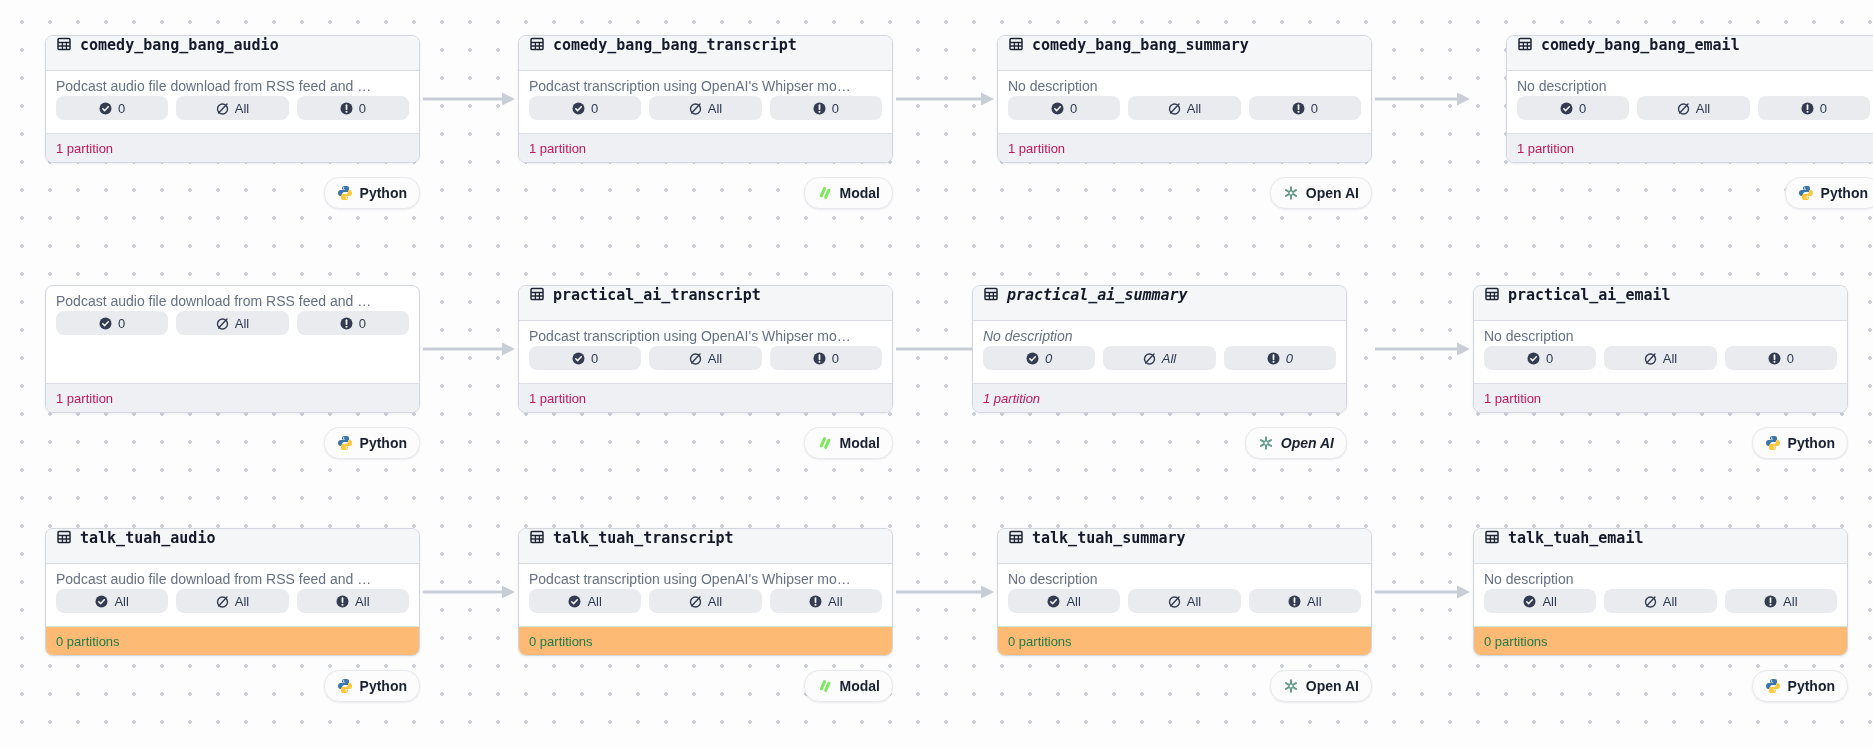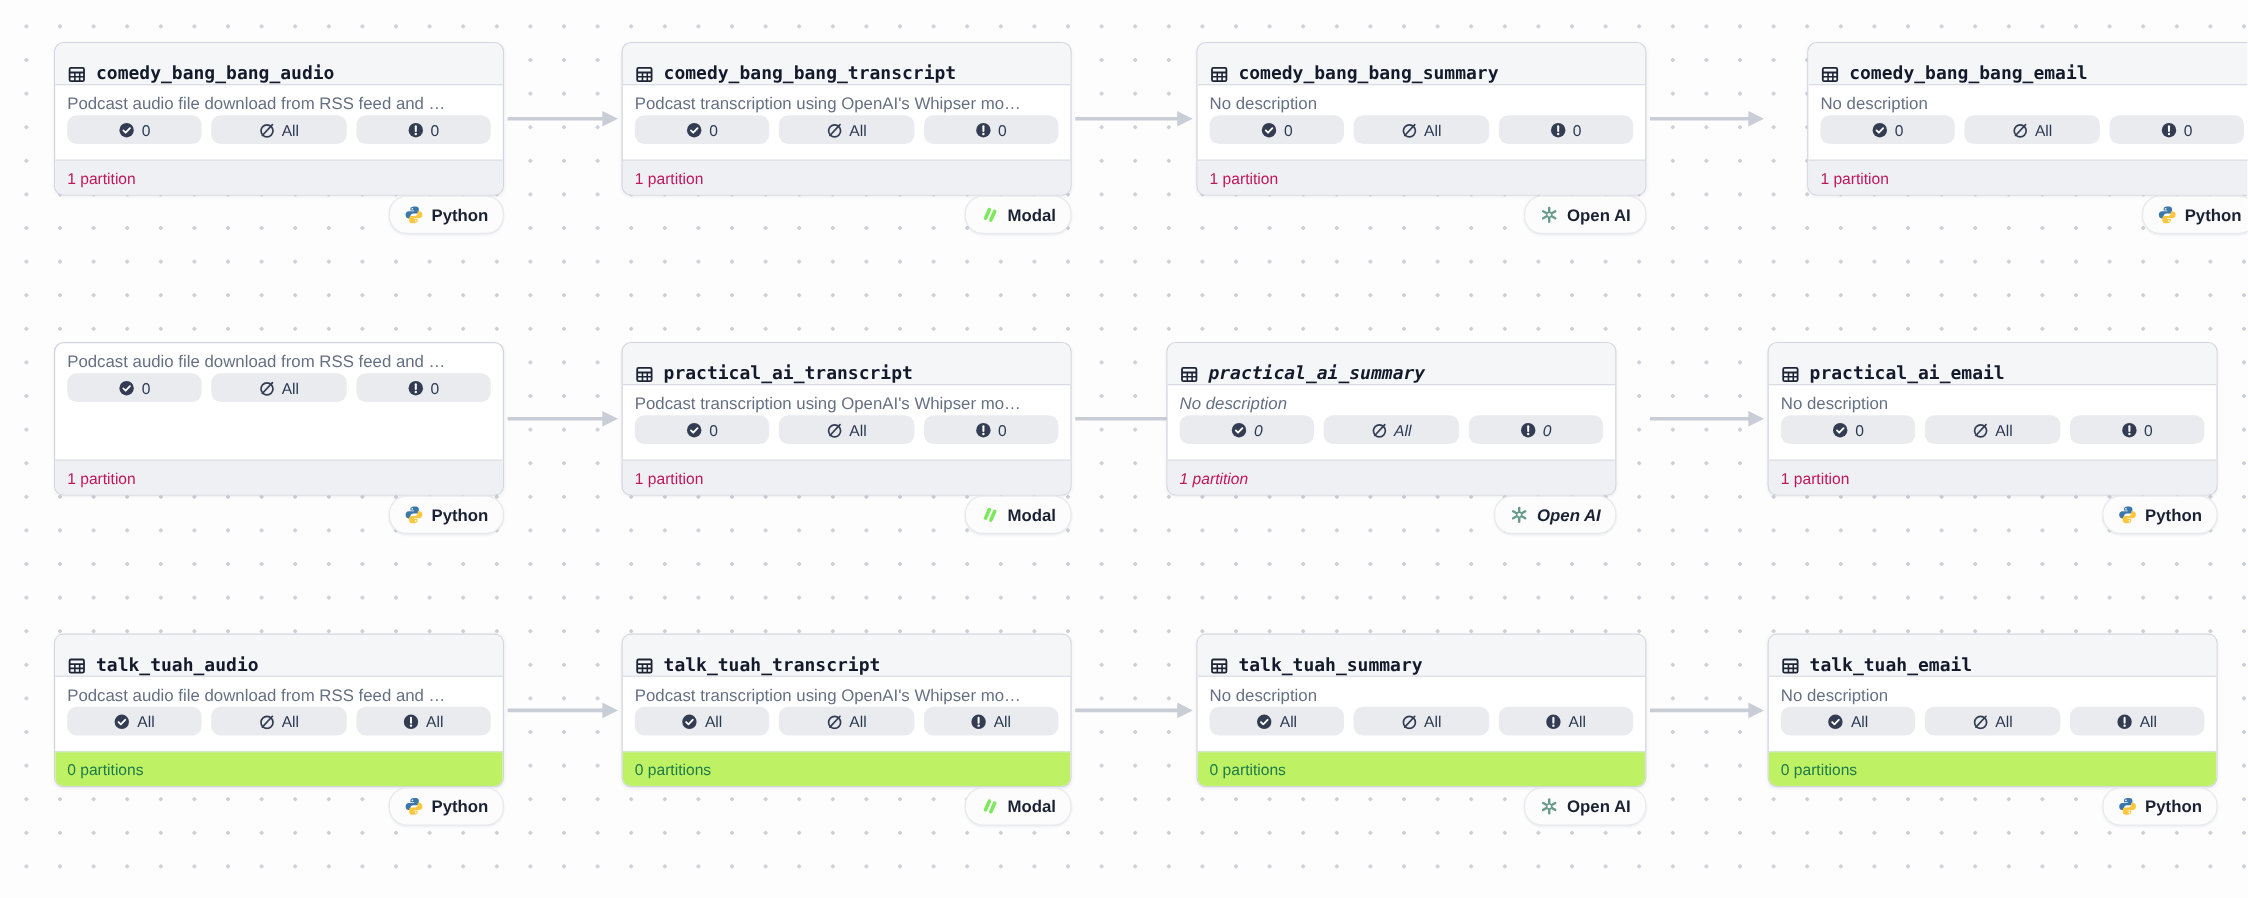--- a/index.html
+++ b/index.html
@@ -10,42 +10,42 @@
     background-size:28px 28px;background-position:8px 8px;
   }
   #edges{position:absolute;left:0;top:0;pointer-events:none;}
   .asset{position:absolute;width:375px;}
   .card{
     height:128px;display:flex;flex-direction:column;background:#ffffff;
     border:1px solid #d2d6de;border-radius:8px;overflow:hidden;
     box-shadow:0 1px 3px rgba(16,22,36,.06);box-sizing:border-box;cursor:pointer;
   }
   .card-header{
-    height:34px;flex:0 0 34px;display:flex;align-items:flex-end;gap:8px;
+    height:34px;flex:0 0 34px;display:flex;align-items:flex-start;gap:8px;
     padding:0 10px;background:#f5f6f8;border-bottom:1px solid #d9dce2;
   }
   .card-title{
     font-family:"DejaVu Sans Mono","Liberation Mono",monospace;
     font-weight:700;font-size:15px;color:#141a2b;white-space:nowrap;
   }
   .card-body{flex:1;display:flex;flex-direction:column;gap:2px;padding:7px 10px 8px;}
   .desc{font-size:14px;color:#667083;white-space:nowrap;overflow:hidden;text-overflow:clip;}
   .pills{display:flex;gap:8px;}
   .pill{
     flex:1;height:24px;background:#e9ebef;border-radius:8px;
     display:flex;align-items:center;justify-content:center;gap:6px;
     font-size:13px;color:#2c3952;cursor:pointer;
   }
   .pill svg{display:block;}
   .card-footer{
     height:28px;flex:0 0 28px;display:flex;align-items:center;padding:0 10px;
     background:#eef0f3;border-top:1px solid #dcdfe5;font-size:13px;color:#be185d;
   }
-  .card-footer.green{background:#bef264;border-top-color:#d4e7da;color:#1e7b4a;}
-  .kind-row{display:flex;justify-content:flex-end;}
+  .card-footer.green{background:#fdba74;border-top-color:#d4e7da;color:#1e7b4a;}
+  .kind-row{margin-top:14px;display:flex;justify-content:flex-end;}
   .kind-badge{
     height:30px;display:inline-flex;align-items:center;gap:7px;padding:0 12px;
     background:#fcfcfd;border:1px solid #e7e9ed;border-radius:15px;
     font-size:14px;font-weight:700;color:#1a2133;
     box-shadow:0 1px 2px rgba(16,22,36,.08);cursor:pointer;
   }
   .kind-badge svg{display:block;}
   .icon-host{display:flex;align-items:center;}
 </style>
 </head>

